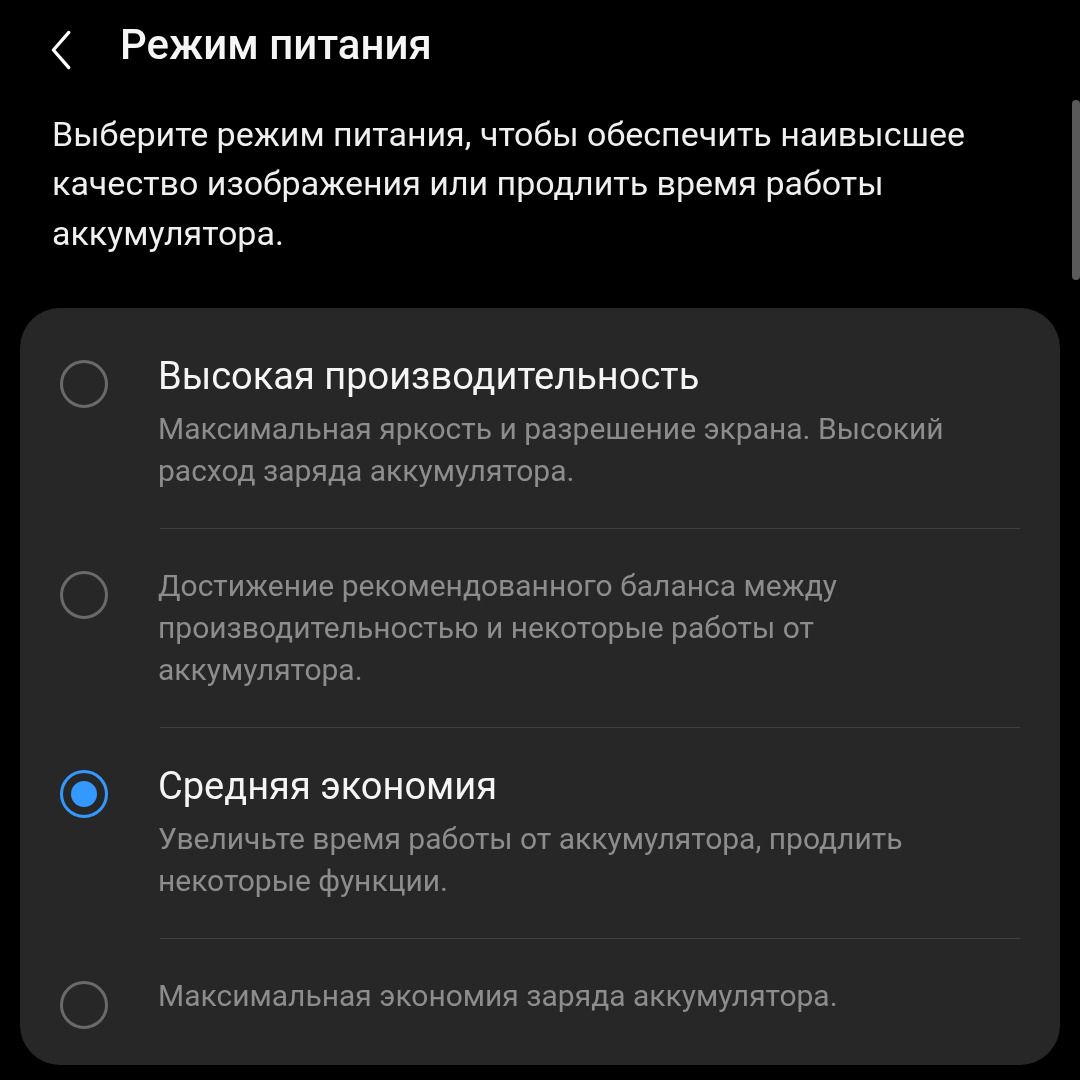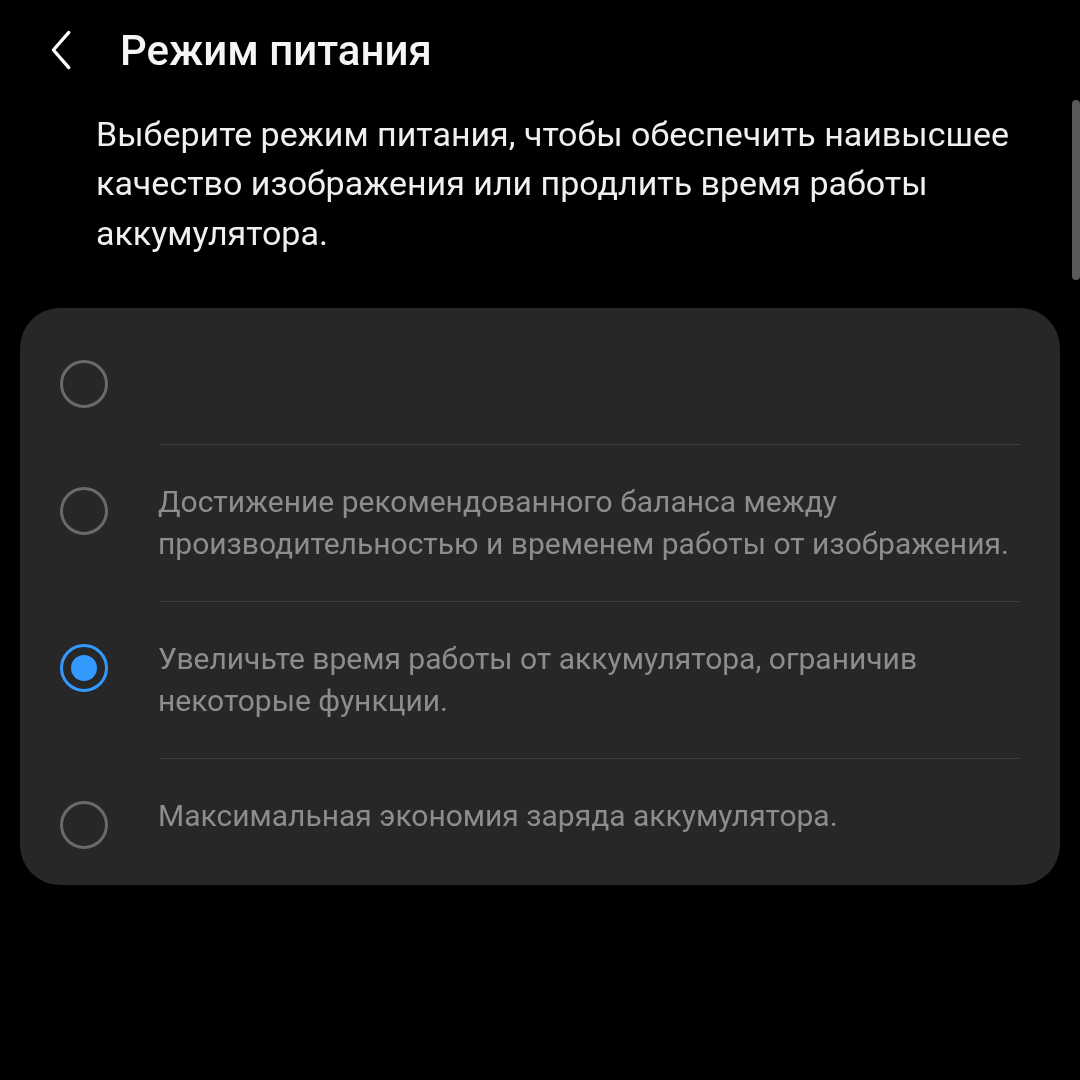--- a/index.html
+++ b/index.html
@@ -6,21 +6,21 @@
     html, body {
       width: 1080px;
       height: 1080px;
       background: #000;
       color: #fff;
       font-family: -apple-system, BlinkMacSystemFont, 'Segoe UI', Roboto, sans-serif;
       overflow: hidden;
     }
     .header {
       display: flex;
-      align-items: center;
+      align-items: flex-start;
       padding: 20px 30px 30px 30px;
     }
     .back-btn {
       width: 60px;
       height: 60px;
       display: flex;
       align-items: center;
       justify-content: center;
       cursor: pointer;
     }
@@ -33,21 +33,21 @@
       stroke-linecap: round;
       stroke-linejoin: round;
     }
     .title {
       font-size: 42px;
       font-weight: 500;
       margin-left: 30px;
       color: #f5f5f5;
     }
     .description {
-      padding: 0 60px 50px 96px;
+      padding: 0 60px 50px 52px;
       font-size: 34px;
       line-height: 1.45;
       color: #f0f0f0;
     }
     .card {
       background: #272727;
       border-radius: 40px;
       margin: 0 20px;
       padding: 10px 0 0 0;
       overflow: hidden;
@@ -124,35 +124,40 @@
   </div>
   <div class="title">Режим питания</div>
 </div>
 
 <div class="description">Выберите режим питания, чтобы обеспечить наивысшее качество изображения или продлить время работы аккумулятора.</div>
 
 <div class="card">
 
   <div class="option">
     <div class="radio"></div>
+    <div class="option-content">
+      <div class="option-title">Высокая производительность</div>
+      <div class="option-desc">Максимальная яркость и разрешение экрана. Высокий расход заряда аккумулятора.</div>
+    </div>
   </div>
   <div class="divider"></div>
 
   <div class="option">
     <div class="radio"></div>
     <div class="option-content">
-      <div class="option-desc">Достижение рекомендованного баланса между производительностью и временем работы от изображения.</div>
+      <div class="option-desc">Достижение рекомендованного баланса между производительностью и некоторые работы от аккумулятора.</div>
     </div>
   </div>
   <div class="divider"></div>
 
   <div class="option">
     <div class="radio selected"></div>
     <div class="option-content">
-      <div class="option-desc">Увеличьте время работы от аккумулятора, ограничив некоторые функции.</div>
+      <div class="option-title">Средняя экономия</div>
+      <div class="option-desc">Увеличьте время работы от аккумулятора, продлить некоторые функции.</div>
     </div>
   </div>
   <div class="divider"></div>
 
   <div class="option">
     <div class="radio"></div>
     <div class="option-content">
       <div class="option-desc">Максимальная экономия заряда аккумулятора.</div>
     </div>
   </div>

